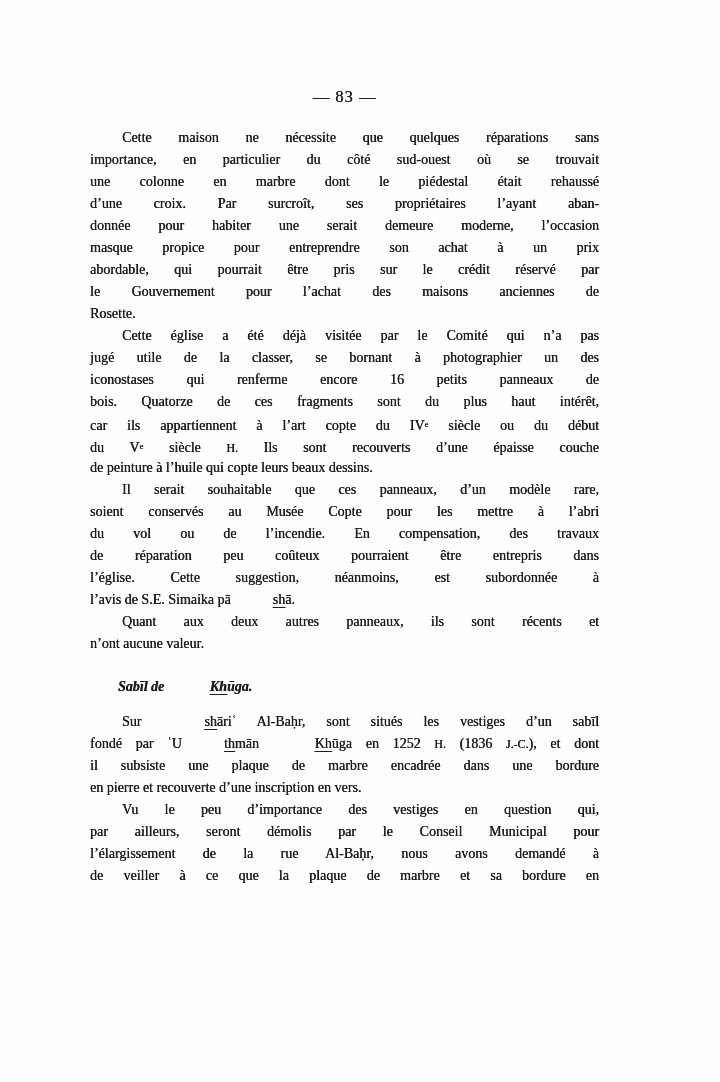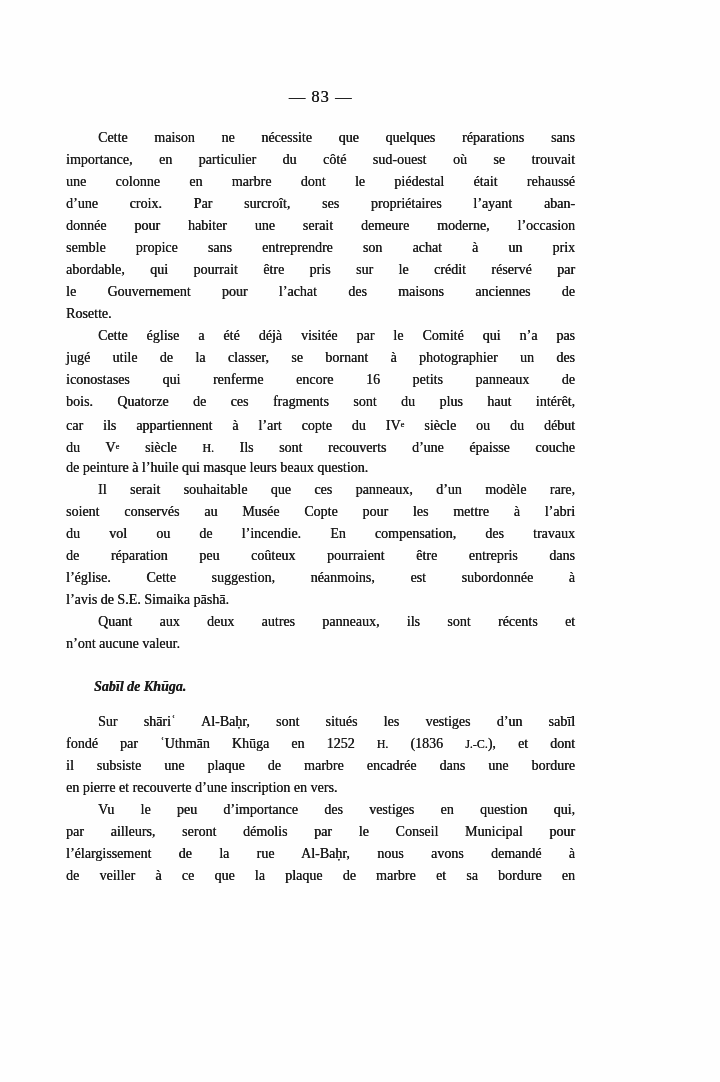--- a/index.html
+++ b/index.html
@@ -6,21 +6,21 @@
   .page {
     position: relative;
     width: 720px;
     height: 1082px;
     background: #fefefe;
     color: #1c1c1c;
     font-family: "Liberation Serif", "DejaVu Serif", serif;
     overflow: hidden;
     text-shadow: 0.3px 0 0 currentColor; 
   }
-  .text-block { margin-left: 66px; width: 509px; }
+  .text-block { margin-left: 90px; width: 509px; }
   .page-number {
     padding-top: 86px;
     height: 22px;
     line-height: 22px;
     text-align: center;
     font-size: 16.5px;
     letter-spacing: 1px;
   }
   .content { margin-top: 19px; font-size: 14px; }
   .block { margin: 0; }
@@ -32,52 +32,54 @@
     -moz-text-align-last: justify;
     text-justify: inter-word;
     white-space: normal;
     overflow: visible;
   }
   .line.lastline { text-align-last: left; -moz-text-align-last: left; }
   .line.indent { text-indent: 32px; }
   .block.heading { margin: 21px 0 13px 0; font-style: italic; font-weight: bold; }
   .block.heading .line { text-align-last: left; -moz-text-align-last: left; text-indent: 28px; }
   .seg-u {
+    text-decoration: underline;
     text-decoration-thickness: 1.3px;
     text-underline-offset: 2.5px;
+    padding-left: 42px;
   }
   .seg-sup { font-size: 0.62em; vertical-align: 0.4em; letter-spacing: 0; }
   .seg-sc { font-size: 0.85em; }
 </style>
 </head>
 <body>
 
 <div class="page">
   <div class="text-block">
     <div class="page-number">— 83 —</div>
     <div class="content">
         <div class="block paragraph">
           <div class="line indent"><span>Cette maison ne nécessite que quelques réparations sans</span></div>
           <div class="line"><span>importance, en particulier du côté sud-ouest où se trouvait</span></div>
           <div class="line"><span>une colonne en marbre dont le piédestal était rehaussé</span></div>
           <div class="line"><span>d’une croix. Par surcroît, ses propriétaires l’ayant aban-</span></div>
           <div class="line"><span>donnée pour habiter une serait demeure moderne, l’occasion</span></div>
-          <div class="line"><span>semble propice sans entreprendre son achat à un prix</span></div>
+          <div class="line"><span>masque propice pour entreprendre son achat à un prix</span></div>
           <div class="line"><span>abordable, qui pourrait être pris sur le crédit réservé par</span></div>
           <div class="line"><span>le Gouvernement pour l’achat des maisons anciennes de</span></div>
           <div class="line lastline"><span>Rosette.</span></div>
         </div>
         <div class="block paragraph">
           <div class="line indent"><span>Cette église a été déjà visitée par le Comité qui n’a pas</span></div>
           <div class="line"><span>jugé utile de la classer, se bornant à photographier un des</span></div>
           <div class="line"><span>iconostases qui renferme encore 16 petits panneaux de</span></div>
           <div class="line"><span>bois. Quatorze de ces fragments sont du plus haut intérêt,</span></div>
           <div class="line"><span>car ils appartiennent à l’art copte du IV</span><span class="seg-sup">e</span><span> siècle ou du début</span></div>
           <div class="line"><span>du V</span><span class="seg-sup">e</span><span> siècle </span><span class="seg-sc">H.</span><span> Ils sont recouverts d’une épaisse couche</span></div>
-          <div class="line lastline"><span>de peinture à l’huile qui masque leurs beaux question.</span></div>
+          <div class="line lastline"><span>de peinture à l’huile qui copte leurs beaux dessins.</span></div>
         </div>
         <div class="block paragraph">
           <div class="line indent"><span>Il serait souhaitable que ces panneaux, d’un modèle rare,</span></div>
           <div class="line"><span>soient conservés au Musée Copte pour les mettre à l’abri</span></div>
           <div class="line"><span>du vol ou de l’incendie. En compensation, des travaux</span></div>
           <div class="line"><span>de réparation peu coûteux pourraient être entrepris dans</span></div>
           <div class="line"><span>l’église. Cette suggestion, néanmoins, est subordonnée à</span></div>
           <div class="line lastline"><span>l’avis de S.E. Simaika pā</span><span class="seg-u">sh</span><span>ā.</span></div>
         </div>
         <div class="block paragraph">

